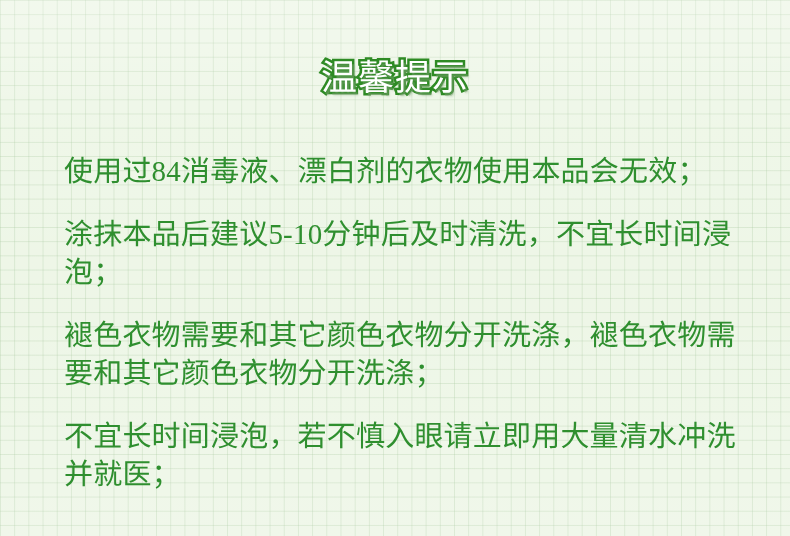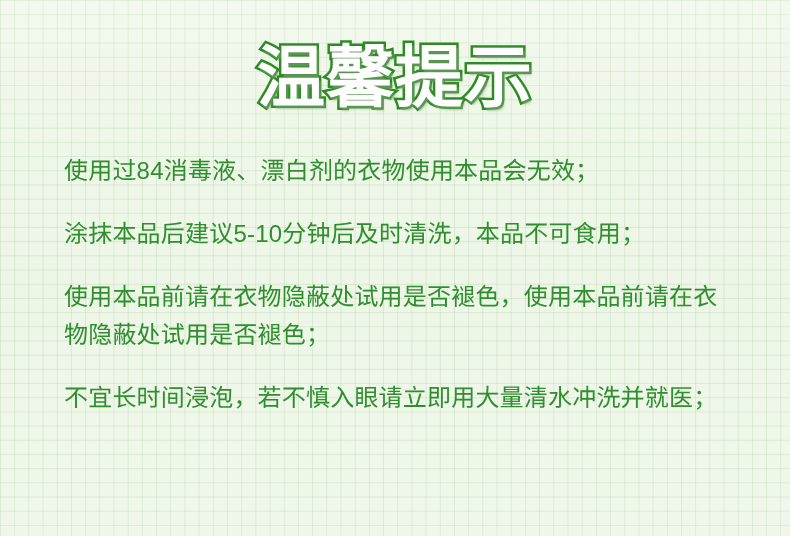--- a/index.html
+++ b/index.html
@@ -52,42 +52,42 @@
   .title-wrap {
     position: absolute;
     left: 0;
     top: 44px;
     width: 790px;
     text-align: center;
   }
   .title {
     display: inline-block;
     font-family: "DejaVu Sans", "Liberation Sans", sans-serif;
-    font-size: 68px;
-    font-weight: 700;
+    font-size: 36px;
+    font-weight: 400;
     line-height: 68px;
     letter-spacing: 1px;
     color: #ffffff;
     -webkit-text-stroke: 5px #2e8b24;
     paint-order: stroke fill;
     text-shadow:
        2px 3px 0 rgba(120, 160, 110, 0.45),
        3px 4px 2px rgba(120, 160, 110, 0.25);
   }
 
   
   .notes {
     position: absolute;
     left: 64px;
     top: 152px;
     width: 690px;
   }
   .note {
-    font-family: Liberation Sans, sans-serif;
-    font-size: 24px;
+    font-family: Liberation Serif, serif;
+    font-size: 29px;
     line-height: 38px;
     color: #2f8f2f;
     letter-spacing: 0.2px;
     margin: 0 0 25px 0;
     white-space: normal;
   }
   .note:last-child {
     margin-bottom: 0;
   }
   .note.wrap {
@@ -99,19 +99,19 @@
 
 <div class="page">
   <div class="content">
 
     <div class="title-wrap">
       <span class="title">温馨提示</span>
     </div>
 
     <div class="notes">
       <p class="note">使用过84消毒液、漂白剂的衣物使用本品会无效；</p>
-      <p class="note">涂抹本品后建议5-10分钟后及时清洗，本品不可食用；</p>
-      <p class="note wrap">使用本品前请在衣物隐蔽处试用是否褪色，使用本品前请在衣物隐蔽处试用是否褪色；</p>
+      <p class="note">涂抹本品后建议5-10分钟后及时清洗，不宜长时间浸泡；</p>
+      <p class="note wrap">褪色衣物需要和其它颜色衣物分开洗涤，褪色衣物需要和其它颜色衣物分开洗涤；</p>
       <p class="note">不宜长时间浸泡，若不慎入眼请立即用大量清水冲洗并就医；</p>
     </div>
 
   </div>
 </div>
 
 </body></html>

